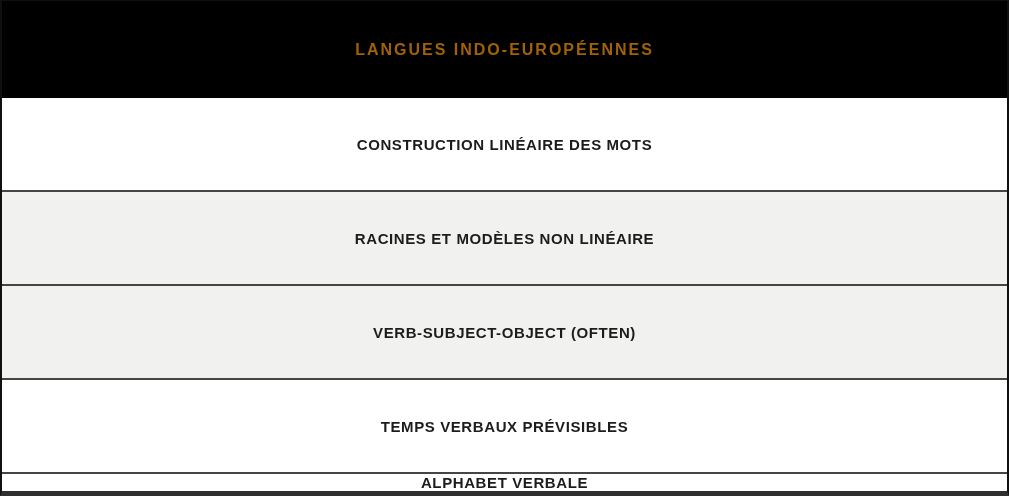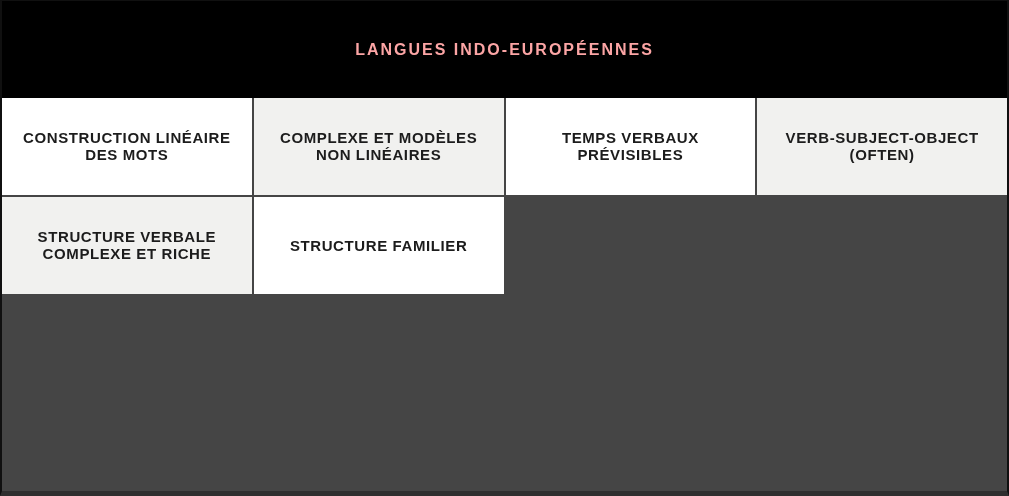--- a/index.html
+++ b/index.html
@@ -24,31 +24,31 @@
     height: 97px;
     flex: 0 0 97px;
     background: #000000;
     display: flex;
   }
   .header-cell {
     flex: 1 1 50%;
     display: flex;
     align-items: center;
     justify-content: center;
-    color: #fca5a5;
+    color: #a16207;
     font-weight: 700;
     font-size: 16px;
     letter-spacing: 2px;
     text-align: center;
     padding: 0 10px;
   }
   .body-grid {
     flex: 1 1 auto;
     display: grid;
-    grid-template-columns: 1fr 1fr 1fr 1fr;
+    grid-template-columns: 1fr;
     grid-template-rows: repeat(4, 1fr);
     column-gap: 2px;
     row-gap: 2px;
     background: #454545;
   }
   .cell {
     display: flex;
     align-items: center;
     justify-content: center;
     text-align: center;
@@ -66,23 +66,22 @@
 
 <div class="table-wrap">
 
   <div class="header-row">
     <div class="header-cell">LANGUES INDO-EUROPÉENNES</div>
   </div>
 
   <div class="body-grid">
 
     <div class="cell left-col">CONSTRUCTION LINÉAIRE DES MOTS</div>
-    <div class="cell right-col">COMPLEXE ET MODÈLES NON LINÉAIRES</div>
+    <div class="cell right-col">RACINES ET MODÈLES NON LINÉAIRE</div>
+
+    <div class="cell right-col">VERB-SUBJECT-OBJECT (OFTEN)</div>
 
     <div class="cell left-col">TEMPS VERBAUX PRÉVISIBLES</div>
 
-    <div class="cell right-col">VERB-SUBJECT-OBJECT (OFTEN)</div>
-    <div class="cell right-col">STRUCTURE VERBALE COMPLEXE ET RICHE</div>
-
-    <div class="cell left-col">STRUCTURE FAMILIER</div>
+    <div class="cell left-col">ALPHABET VERBALE</div>
 
   </div>
 </div>
 
 </body></html>

